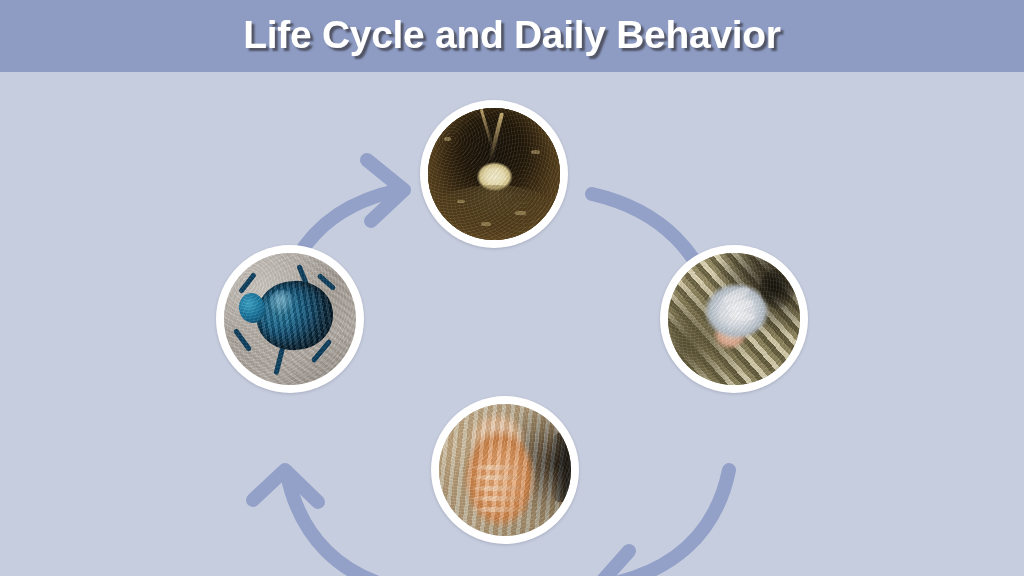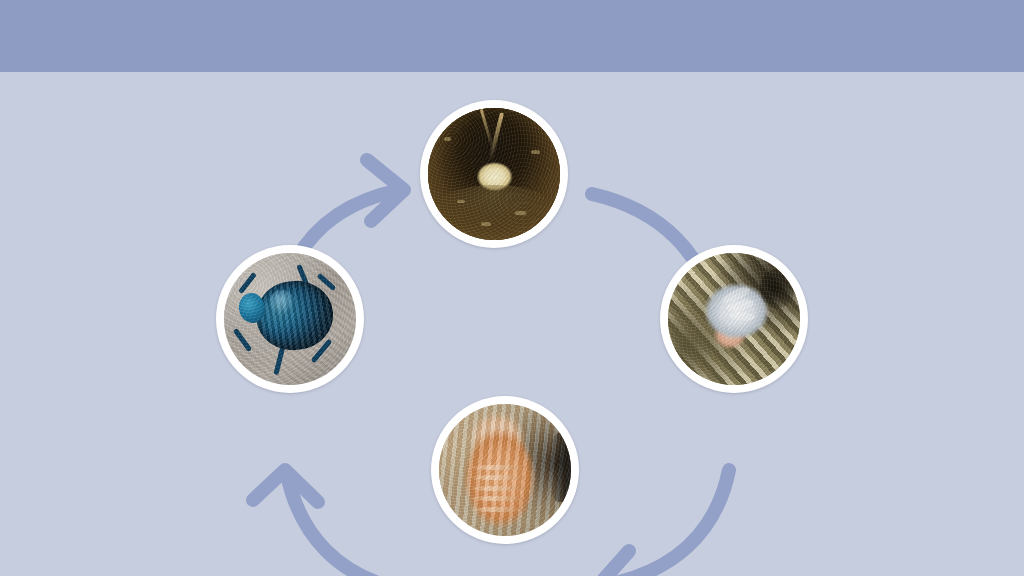--- a/index.html
+++ b/index.html
@@ -234,20 +234,21 @@
     opacity: 0.9;
     pointer-events: none;
   }
 </style>
 </head>
 <body>
 
 <div id="slide">
 
   <div id="header-band"></div>
+  <div id="slide-title">Life Cycle and Daily Behavior</div>
 
   <div id="cycle-area">
 
     <svg id="arrow-layer" viewBox="0 0 1024 504">
       <g fill="none" stroke="#93a0c8" stroke-width="14" stroke-linecap="round" stroke-linejoin="round">
 
         <g>
           <path d="M 273,258 C 285,175 330,132 400,118"></path>
           <path d="M 367,88 L 404,118 L 371,149"></path>
         </g>

